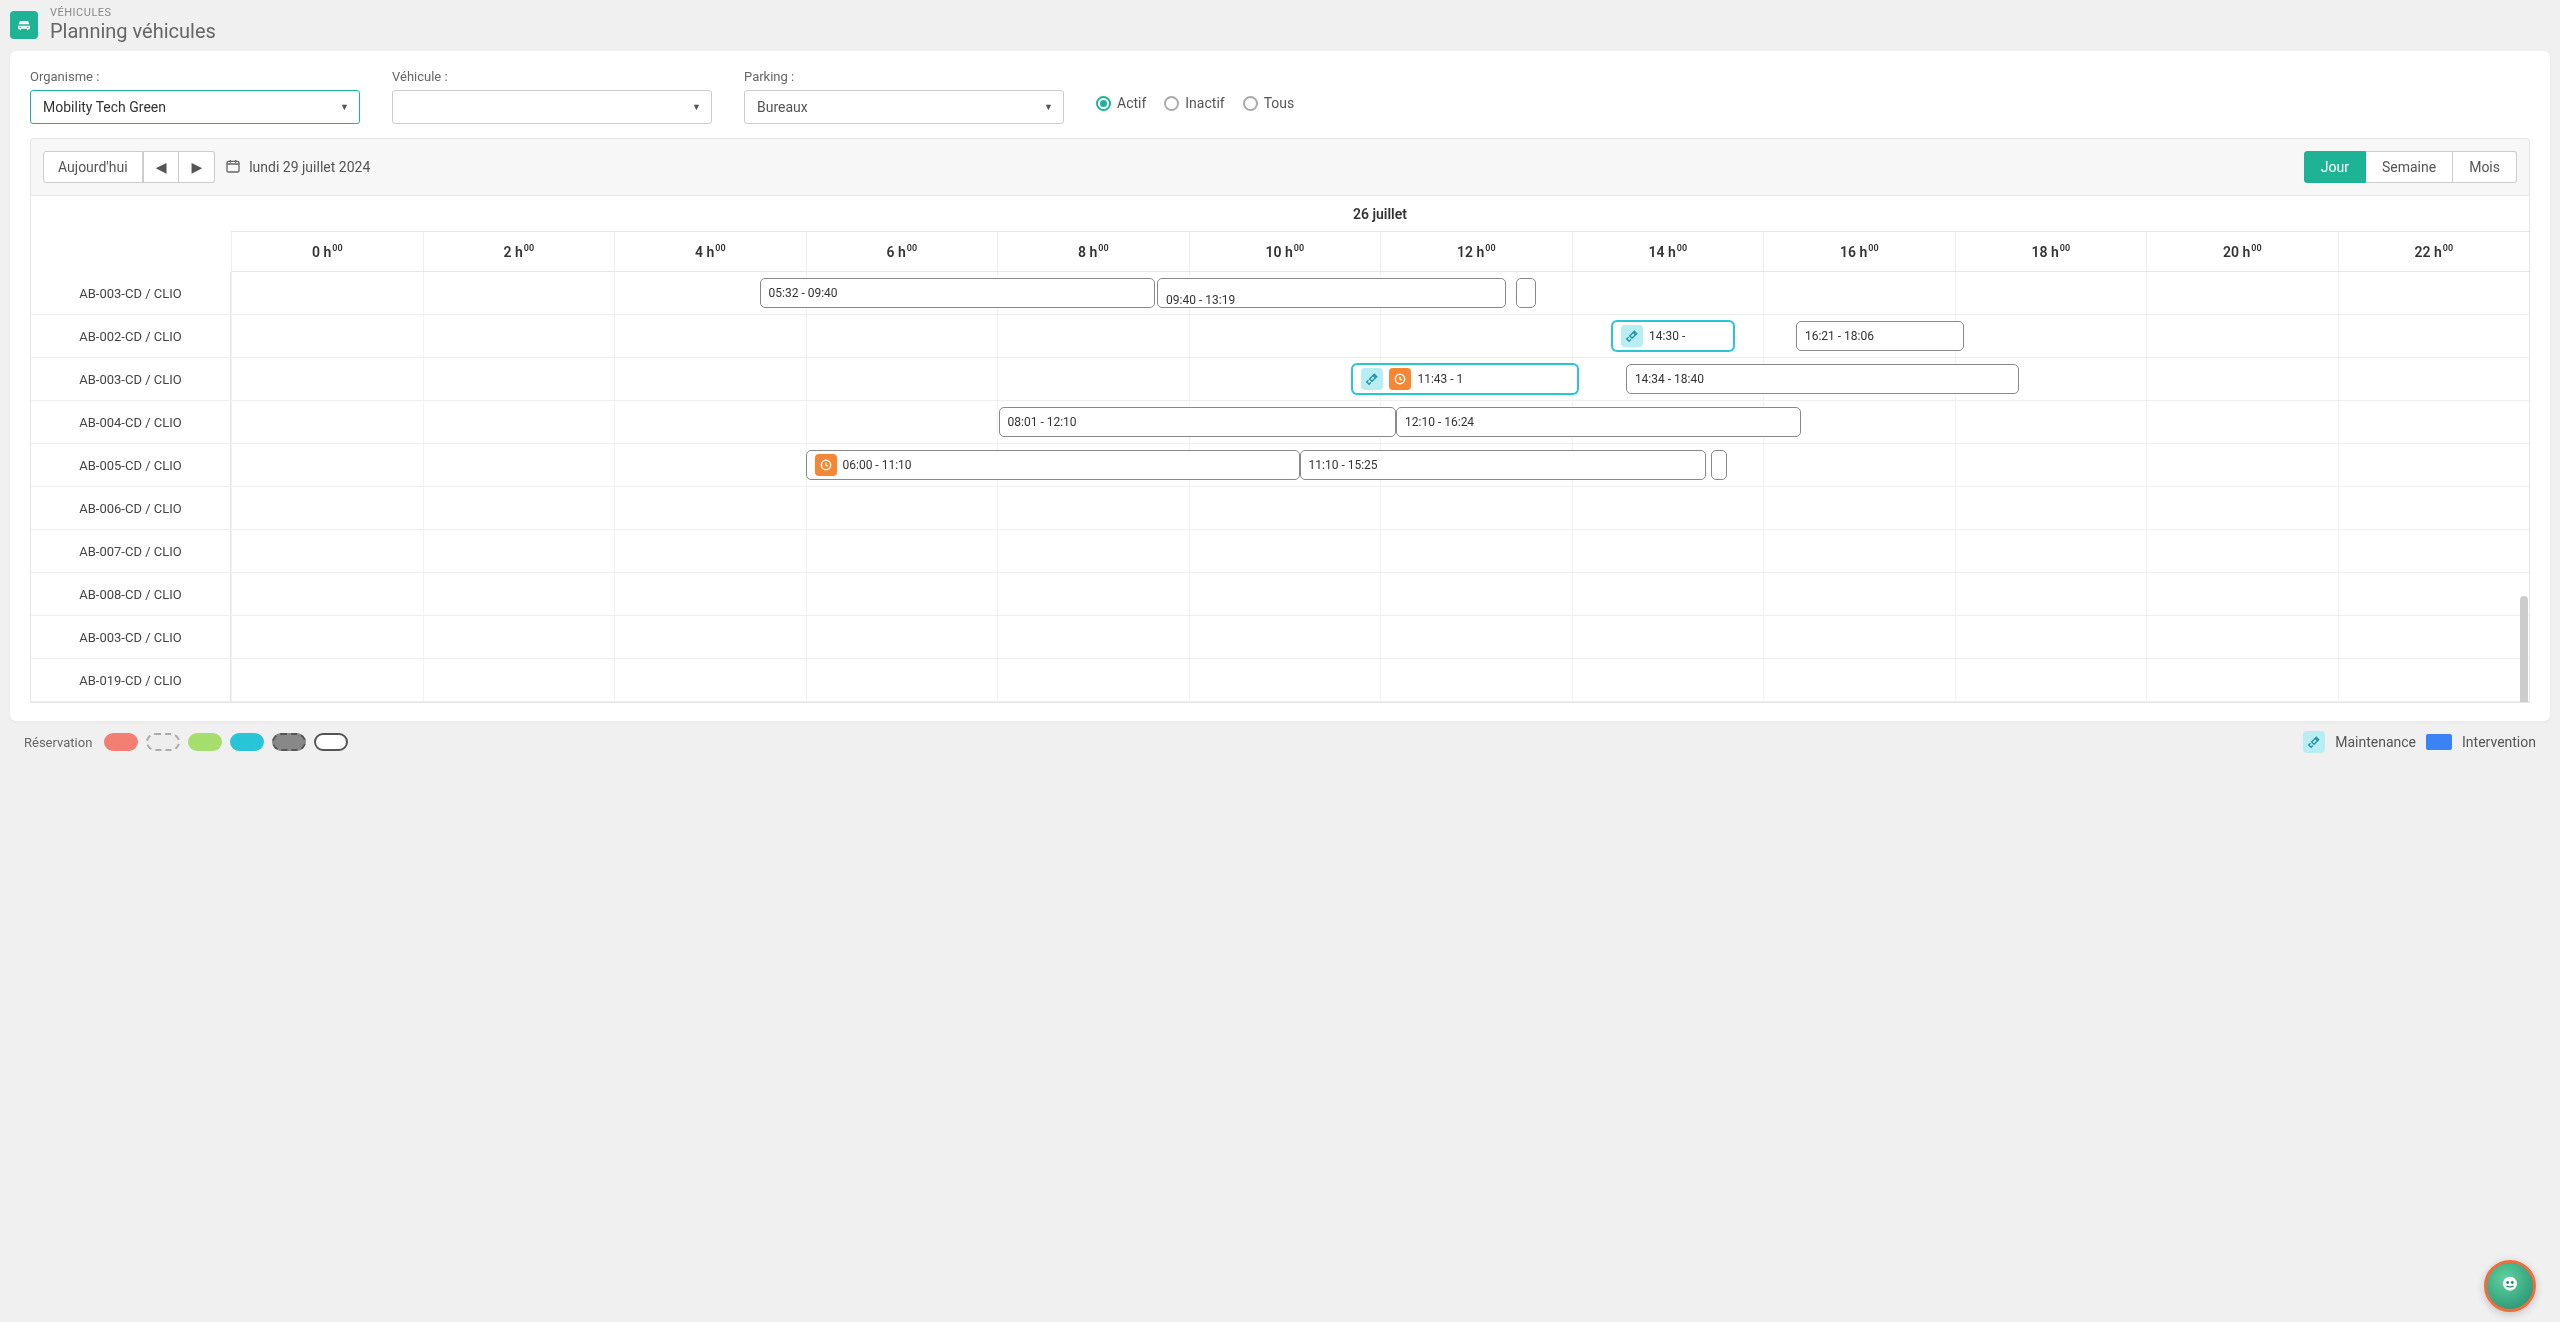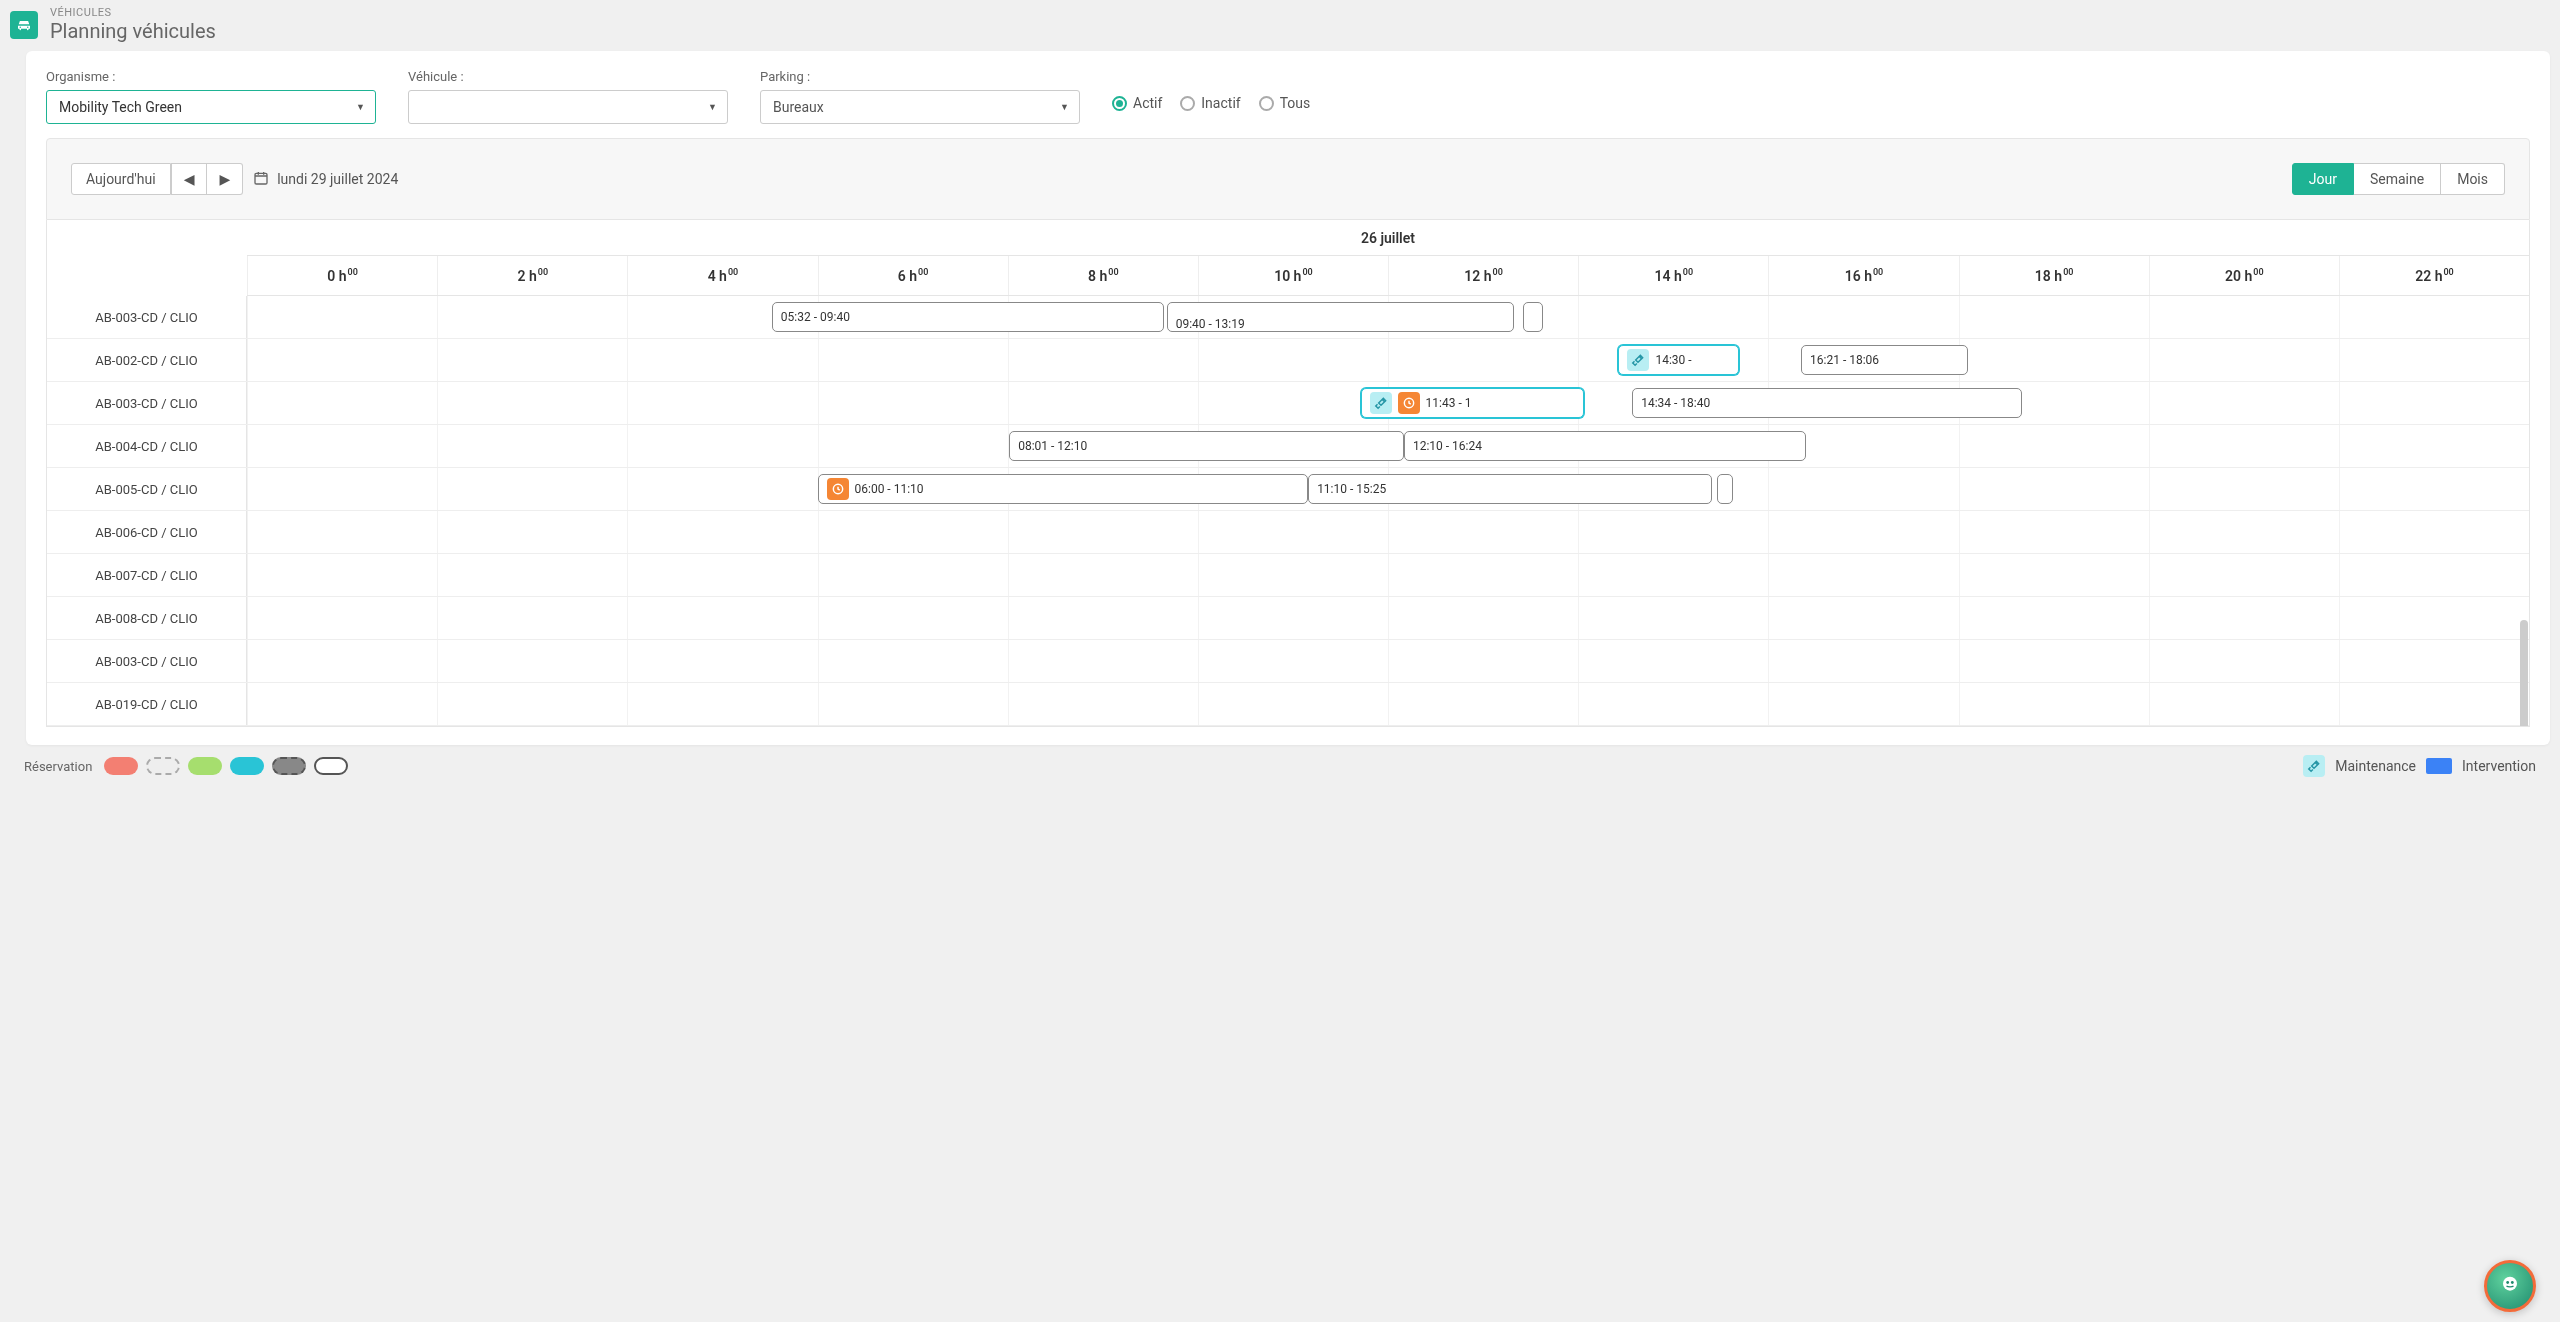--- a/index.html
+++ b/index.html
@@ -2,33 +2,33 @@
 <html><head>
 <meta charset="utf-8">
 <style>
 * { box-sizing: border-box; margin: 0; padding: 0; }
 body { font-family: -apple-system, BlinkMacSystemFont, "Segoe UI", Roboto, sans-serif; background: #f0f0f0; color: #555; font-size: 14px; }
 .page { padding: 6px 10px 0 10px; }
 .header { display: flex; align-items: center; gap: 12px; margin-bottom: 8px; }
 .header-icon { width: 28px; height: 28px; background: #1eb394; border-radius: 4px; display: flex; align-items: center; justify-content: center; color: white; }
 .header-text .breadcrumb { font-size: 11px; color: #888; text-transform: uppercase; letter-spacing: 0.5px; }
 .header-text .title { font-size: 20px; color: #666; font-weight: 400; }
-.panel { background: white; border-radius: 6px; padding: 18px 20px; box-shadow: 0 1px 3px rgba(0,0,0,0.05); margin-left: 16px; }
+.panel { background: white; border-radius: 6px; padding: 18px 20px; box-shadow: 0 1px 3px rgba(0,0,0,0.05); }
 .filters { display: flex; gap: 32px; align-items: flex-start; margin-bottom: 14px; flex-wrap: wrap; }
 .filter-group { display: flex; flex-direction: column; gap: 6px; }
 .filter-label { font-size: 13px; color: #666; }
 .select { height: 34px; border: 1px solid #ccc; border-radius: 3px; padding: 0 30px 0 12px; background: white; position: relative; display: flex; align-items: center; min-width: 320px; cursor: pointer; }
 .select.accent { border-color: #1eb394; color: #333; min-width: 330px; }
 .select::after { content: "▼"; position: absolute; right: 10px; font-size: 9px; color: #555; }
 .radios { display: flex; gap: 18px; align-items: center; margin-top: 26px; }
 .radio { display: flex; align-items: center; gap: 6px; cursor: pointer; }
 .radio-circle { width: 15px; height: 15px; border: 2px solid #aaa; border-radius: 50%; display: flex; align-items: center; justify-content: center; }
 .radio.active .radio-circle { border-color: #1eb394; }
 .radio.active .radio-circle::after { content: ""; width: 7px; height: 7px; background: #1eb394; border-radius: 50%; }
-.toolbar { background: #f7f7f7; border: 1px solid #e5e5e5; border-radius: 4px 4px 0 0; padding: 24px; display: flex; align-items: center; justify-content: space-between; }
+.toolbar { background: #f7f7f7; border: 1px solid #e5e5e5; border-radius: 4px 4px 0 0; padding: 12px; display: flex; align-items: center; justify-content: space-between; }
 .toolbar-left { display: flex; align-items: center; gap: 10px; }
 .btn { background: white; border: 1px solid #ccc; border-radius: 3px; height: 32px; padding: 0 14px; display: flex; align-items: center; cursor: pointer; color: #555; }
 .btn-group { display: flex; }
 .btn-group .btn { border-radius: 0; }
 .btn-group .btn:first-child { border-radius: 3px 0 0 3px; }
 .btn-group .btn:last-child { border-radius: 0 3px 3px 0; border-left: none; }
 .date-display { display: flex; align-items: center; gap: 8px; color: #555; }
 .view-group { display: flex; }
 .view-btn { background: white; border: 1px solid #ccc; height: 32px; padding: 0 16px; display: flex; align-items: center; cursor: pointer; border-left: none; }
 .view-btn:first-child { border-left: 1px solid #ccc; border-radius: 3px 0 0 3px; }

